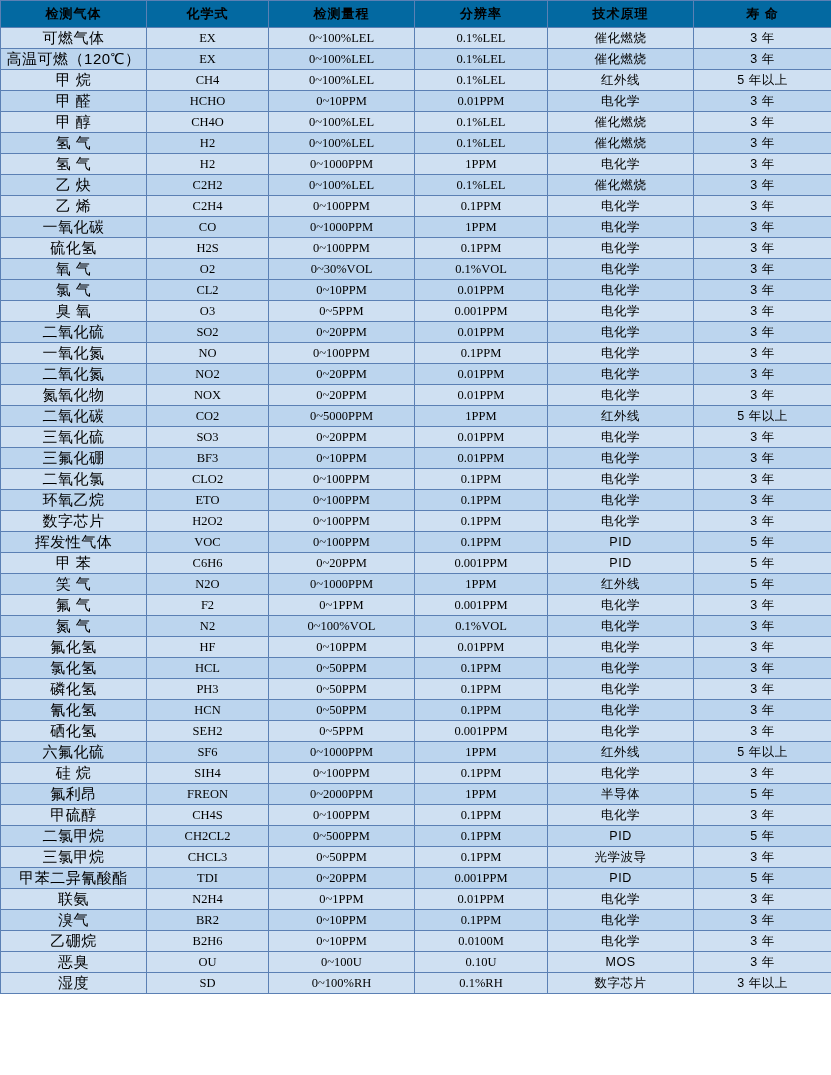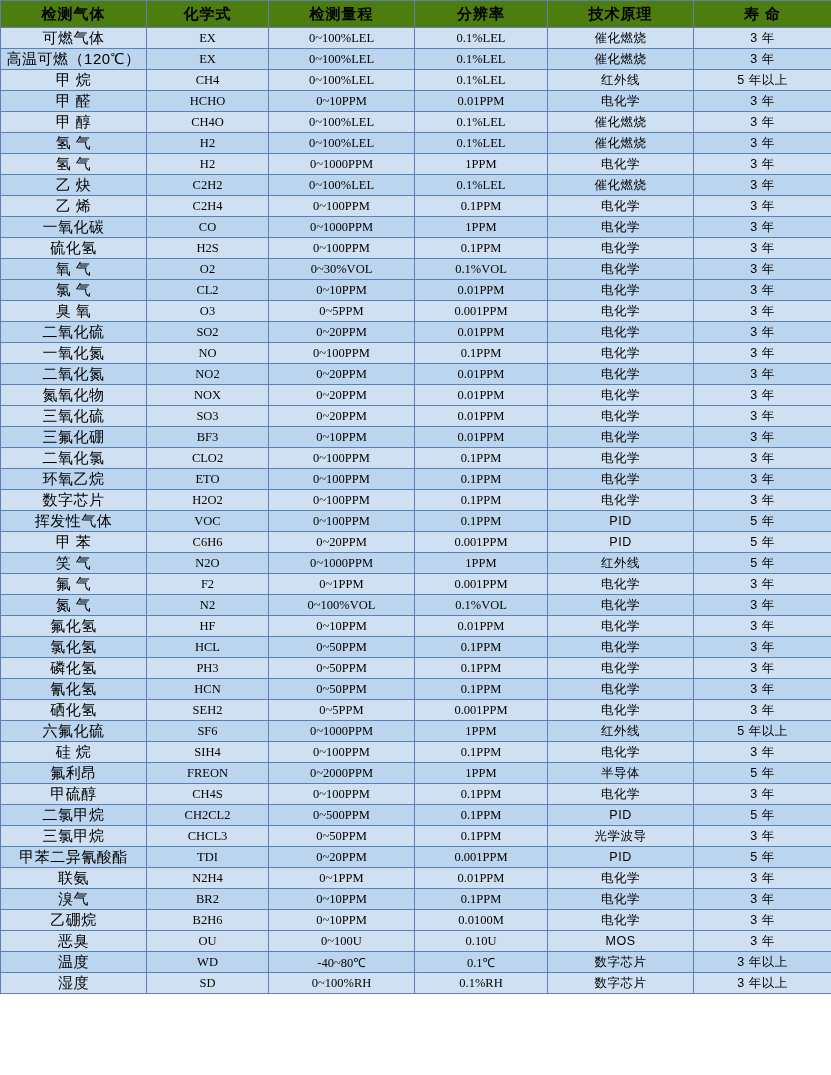--- a/index.html
+++ b/index.html
@@ -25,23 +25,23 @@
   #gas-table th, #gas-table td {
     border: 1px solid #5b80b4;
     text-align: center;
     vertical-align: middle;
     color: #000000;
     padding: 0;
     overflow: hidden;
     white-space: nowrap;
   }
   #gas-table thead th {
-    background: #4d7c0f;
+    background: #0369a1;
     height: 26px;
-    font-size: 15px;
+    font-size: 13px;
     font-weight: bold;
     letter-spacing: 1px;
   }
   #gas-table tbody td {
     height: 20px;
     font-size: 12.5px;
     font-weight: normal;
   }
   #gas-table tbody tr.odd td {
     background: #cfe0f2;
@@ -225,20 +225,28 @@
         <td class="life">3 年</td>
       </tr>
       <tr class="odd">
         <td class="name">氮氧化物</td>
         <td class="formula">NOX</td>
         <td class="range">0~20PPM</td>
         <td class="resolution">0.01PPM</td>
         <td class="principle">电化学</td>
         <td class="life">3 年</td>
       </tr>
+      <tr class="even">
+        <td class="name">二氧化碳</td>
+        <td class="formula">CO2</td>
+        <td class="range">0~5000PPM</td>
+        <td class="resolution">1PPM</td>
+        <td class="principle">红外线</td>
+        <td class="life">5 年以上</td>
+      </tr>
       <tr class="odd">
         <td class="name">三氧化硫</td>
         <td class="formula">SO3</td>
         <td class="range">0~20PPM</td>
         <td class="resolution">0.01PPM</td>
         <td class="principle">电化学</td>
         <td class="life">3 年</td>
       </tr>
       <tr class="even">
         <td class="name">三氟化硼</td>
@@ -432,28 +440,20 @@
         <td class="principle">电化学</td>
         <td class="life">3 年</td>
       </tr>
       <tr class="odd">
         <td class="name">恶臭</td>
         <td class="formula">OU</td>
         <td class="range">0~100U</td>
         <td class="resolution">0.10U</td>
         <td class="principle">MOS</td>
         <td class="life">3 年</td>
-      </tr>
-      <tr class="even">
-        <td class="name">温度</td>
-        <td class="formula">WD</td>
-        <td class="range">-40~80℃</td>
-        <td class="resolution">0.1℃</td>
-        <td class="principle">数字芯片</td>
-        <td class="life">3 年以上</td>
       </tr>
       <tr class="odd">
         <td class="name">湿度</td>
         <td class="formula">SD</td>
         <td class="range">0~100%RH</td>
         <td class="resolution">0.1%RH</td>
         <td class="principle">数字芯片</td>
         <td class="life">3 年以上</td>
       </tr>
     </tbody>

